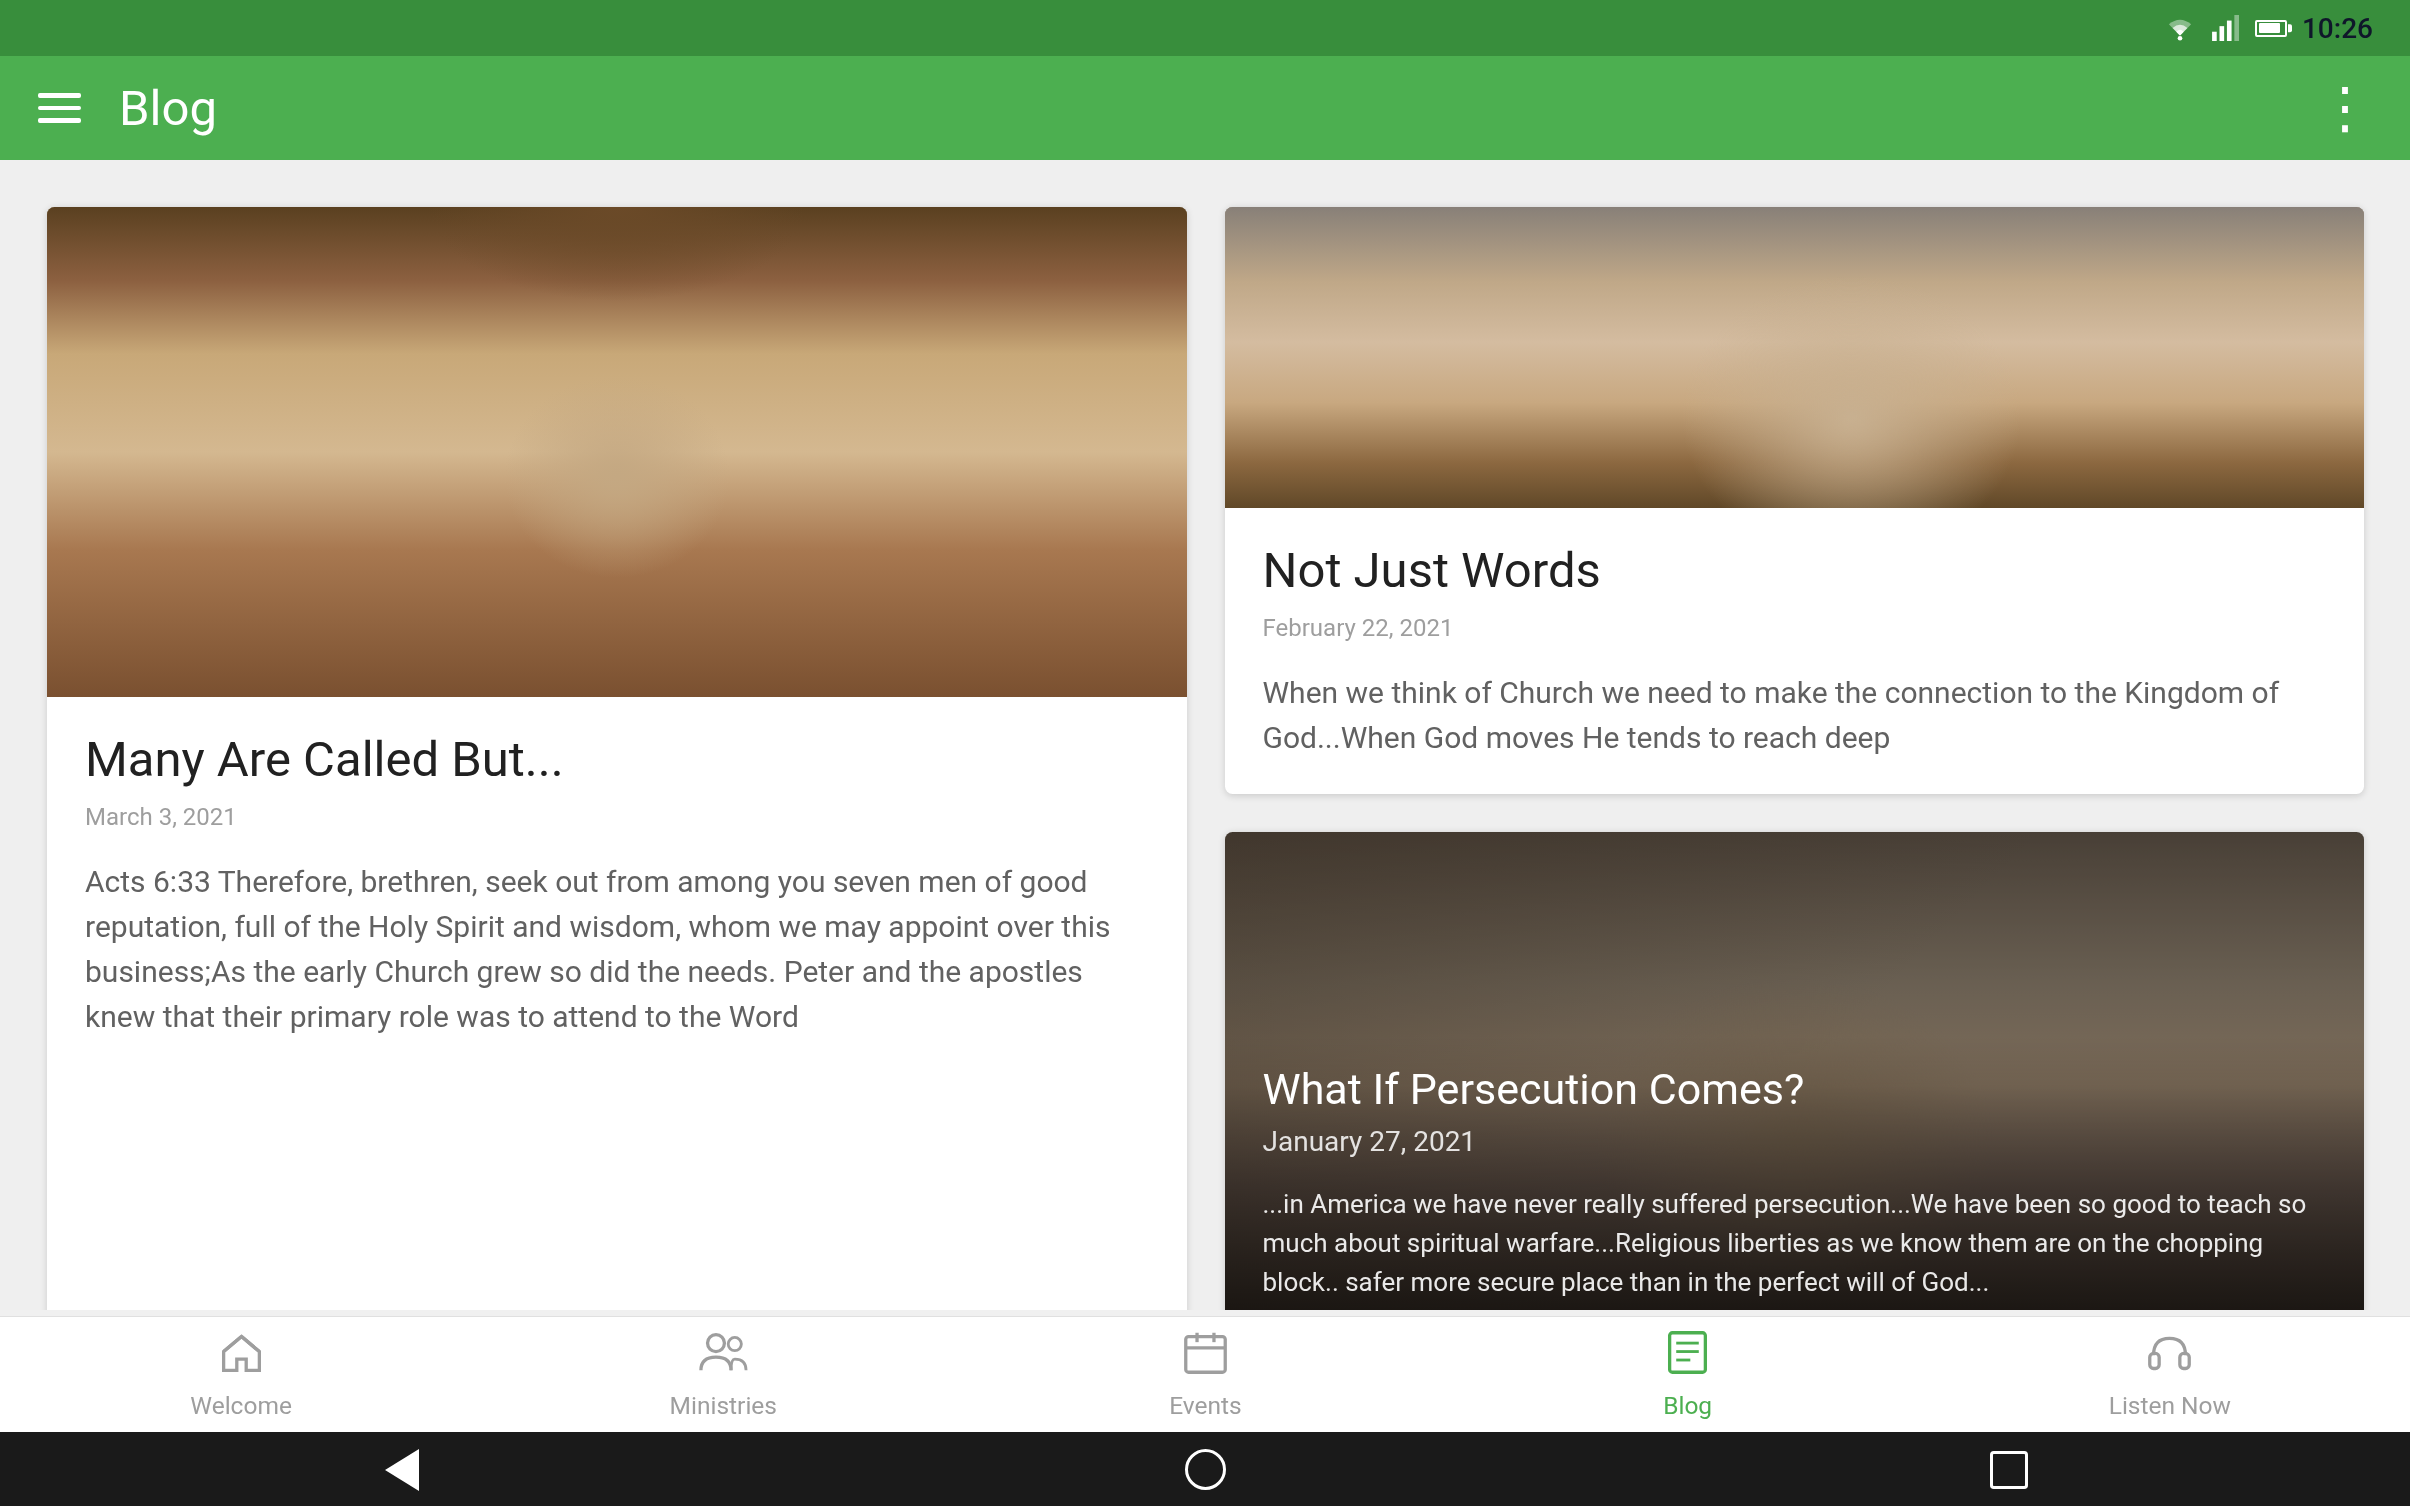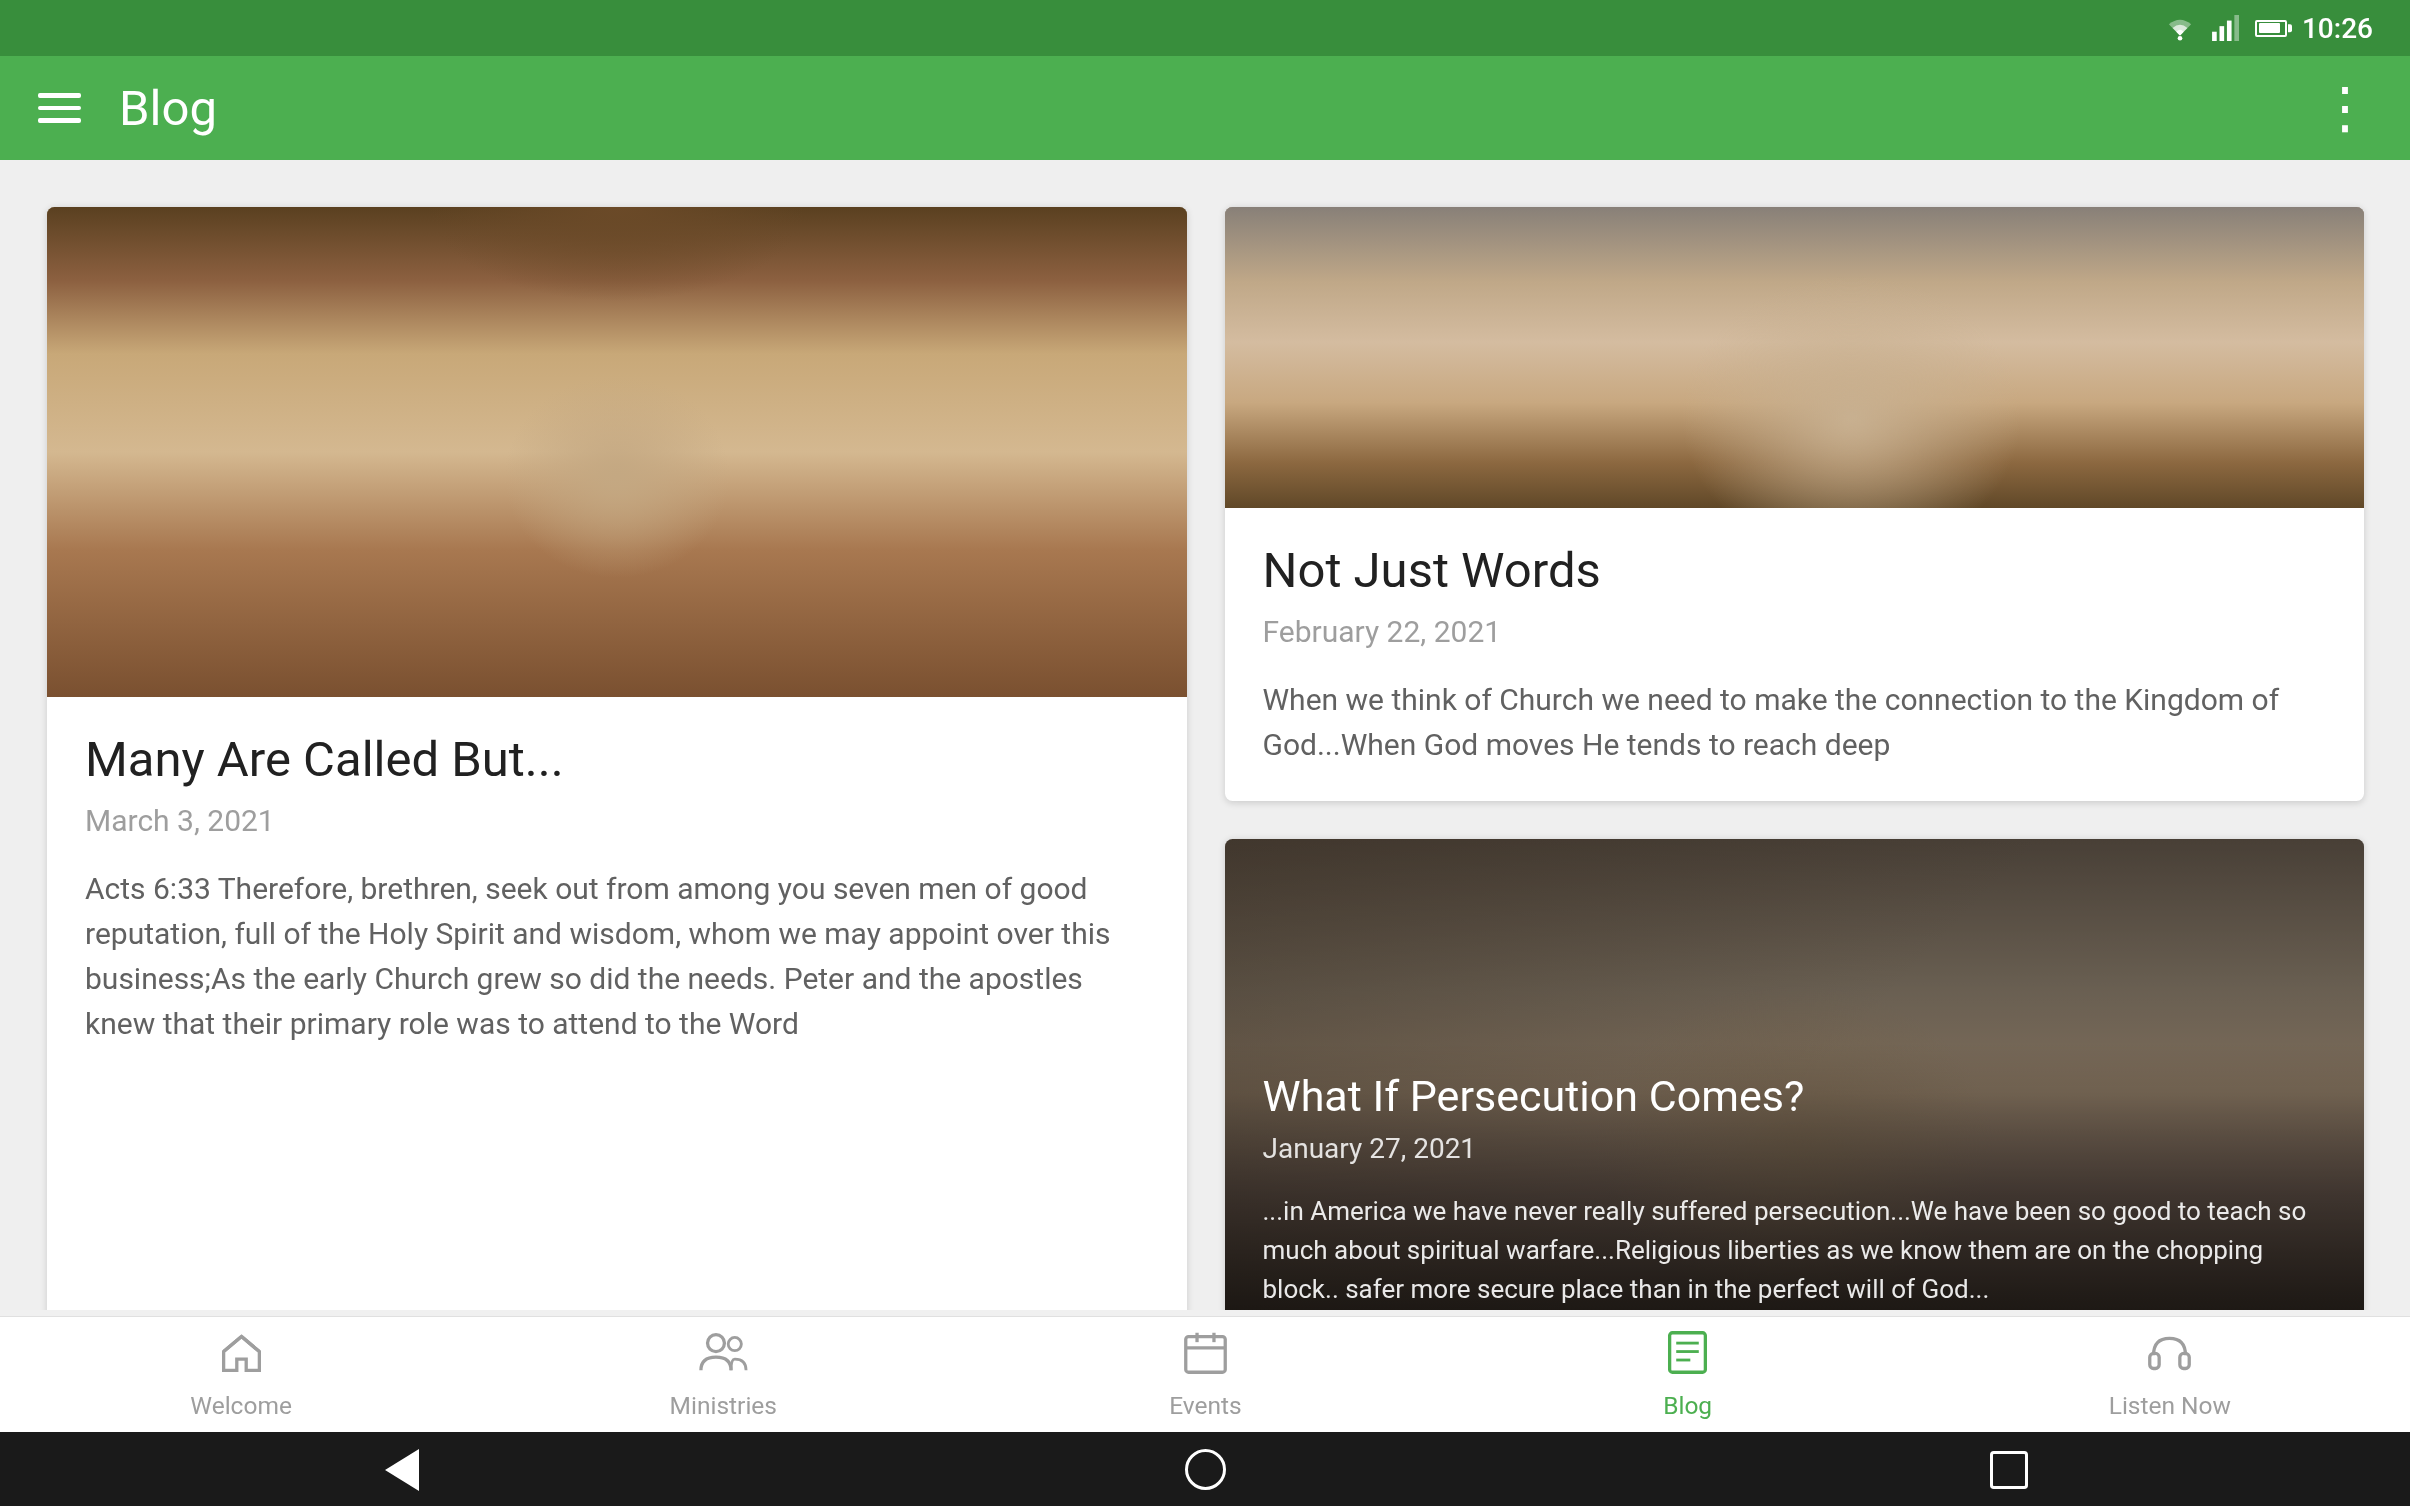--- a/index.html
+++ b/index.html
@@ -28,21 +28,21 @@
 
     .status-icons {
       display: flex;
       align-items: center;
       gap: 15px;
       color: white;
       font-size: 26px;
     }
 
     .status-time {
-      color: #ffffff;
+      color: #0f172a;
       font-size: 28px;
       font-weight: 500;
     }
 
     
     #app-bar {
       width: 100%;
       height: 104px;
       background: #4caf50;
       display: flex;
@@ -203,21 +203,21 @@
 
     .card-title {
       font-size: 49px;
       font-weight: 400;
       color: #212121;
       line-height: 1.2;
       margin-bottom: 13px;
     }
 
     .card-date {
-      font-size: 30px;
+      font-size: 24px;
       color: #9e9e9e;
       margin-bottom: 28px;
     }
 
     .card-excerpt {
       font-size: 30px;
       color: #616161;
       line-height: 1.5;
     }
 

